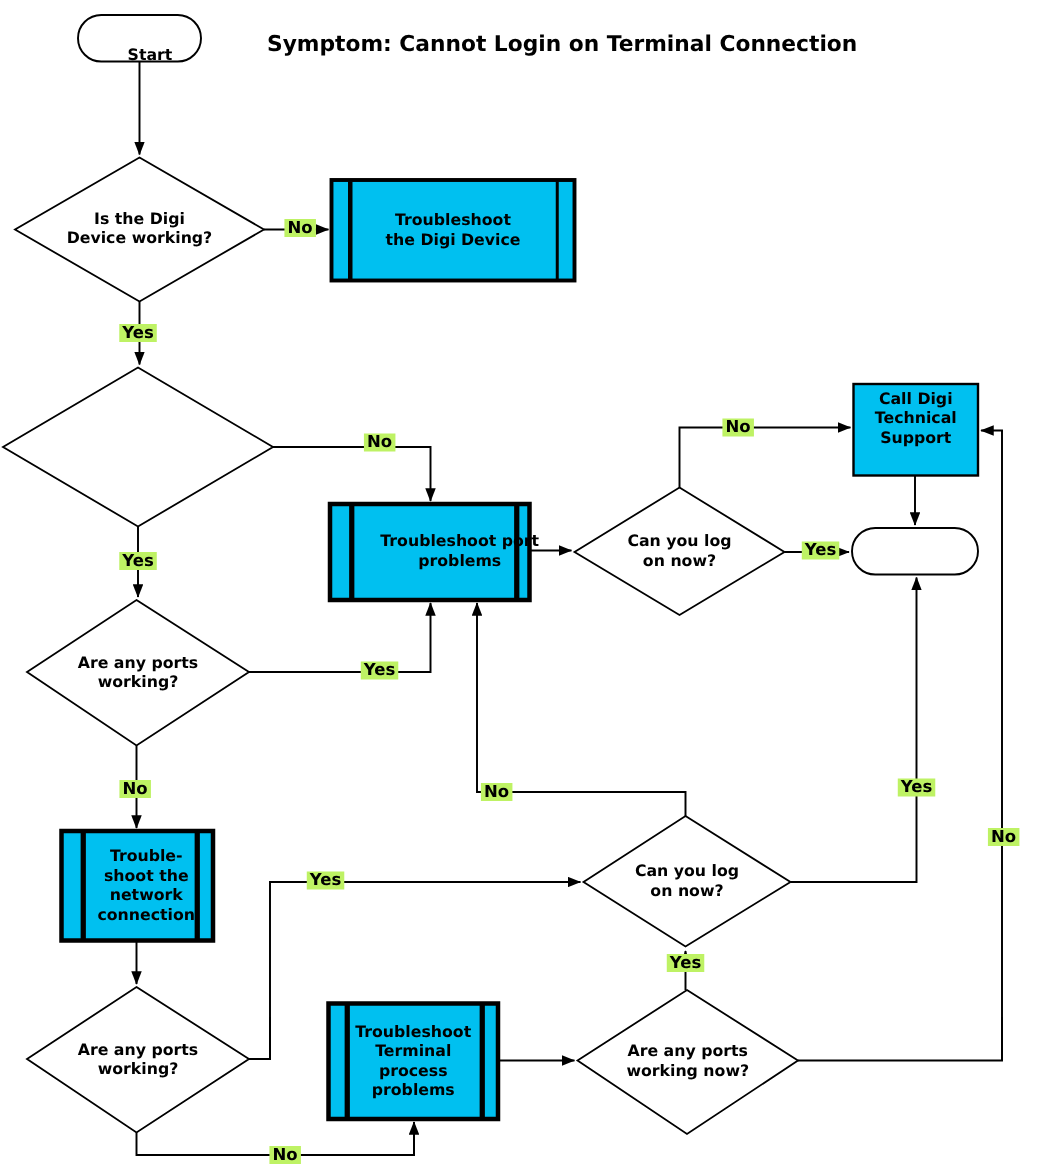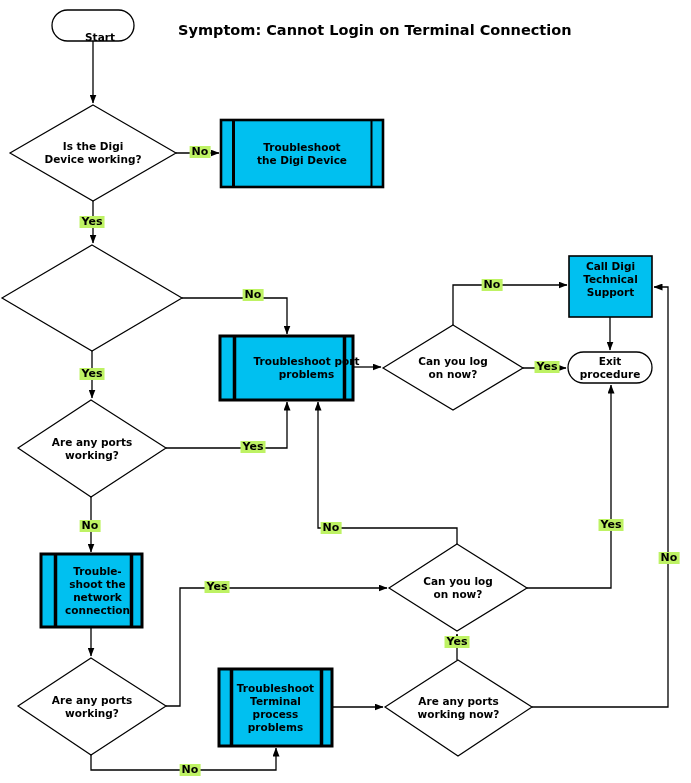--- a/index.html
+++ b/index.html
@@ -171,24 +171,20 @@
     <div>Are any ports</div>
     <div>working now?</div>
   </div>
 
   <div class="nl t-box5">
     <div>Call Digi</div>
     <div>Technical</div>
     <div>Support</div>
   </div>
 
-  <div class="nl t-exit">
-    <div>Exit</div>
-    <div>procedure</div>
-  </div>
 
   <span class="el el-digi-no">No</span>
   <span class="el el-digi-yes">Yes</span>
   <span class="el el-realport-no">No</span>
   <span class="el el-realport-yes">Yes</span>
   <span class="el el-ports1-yes">Yes</span>
   <span class="el el-ports1-no">No</span>
   <span class="el el-logon2-no">No</span>
   <span class="el el-logon2-yes">Yes</span>
   <span class="el el-ports2-yes">Yes</span>

